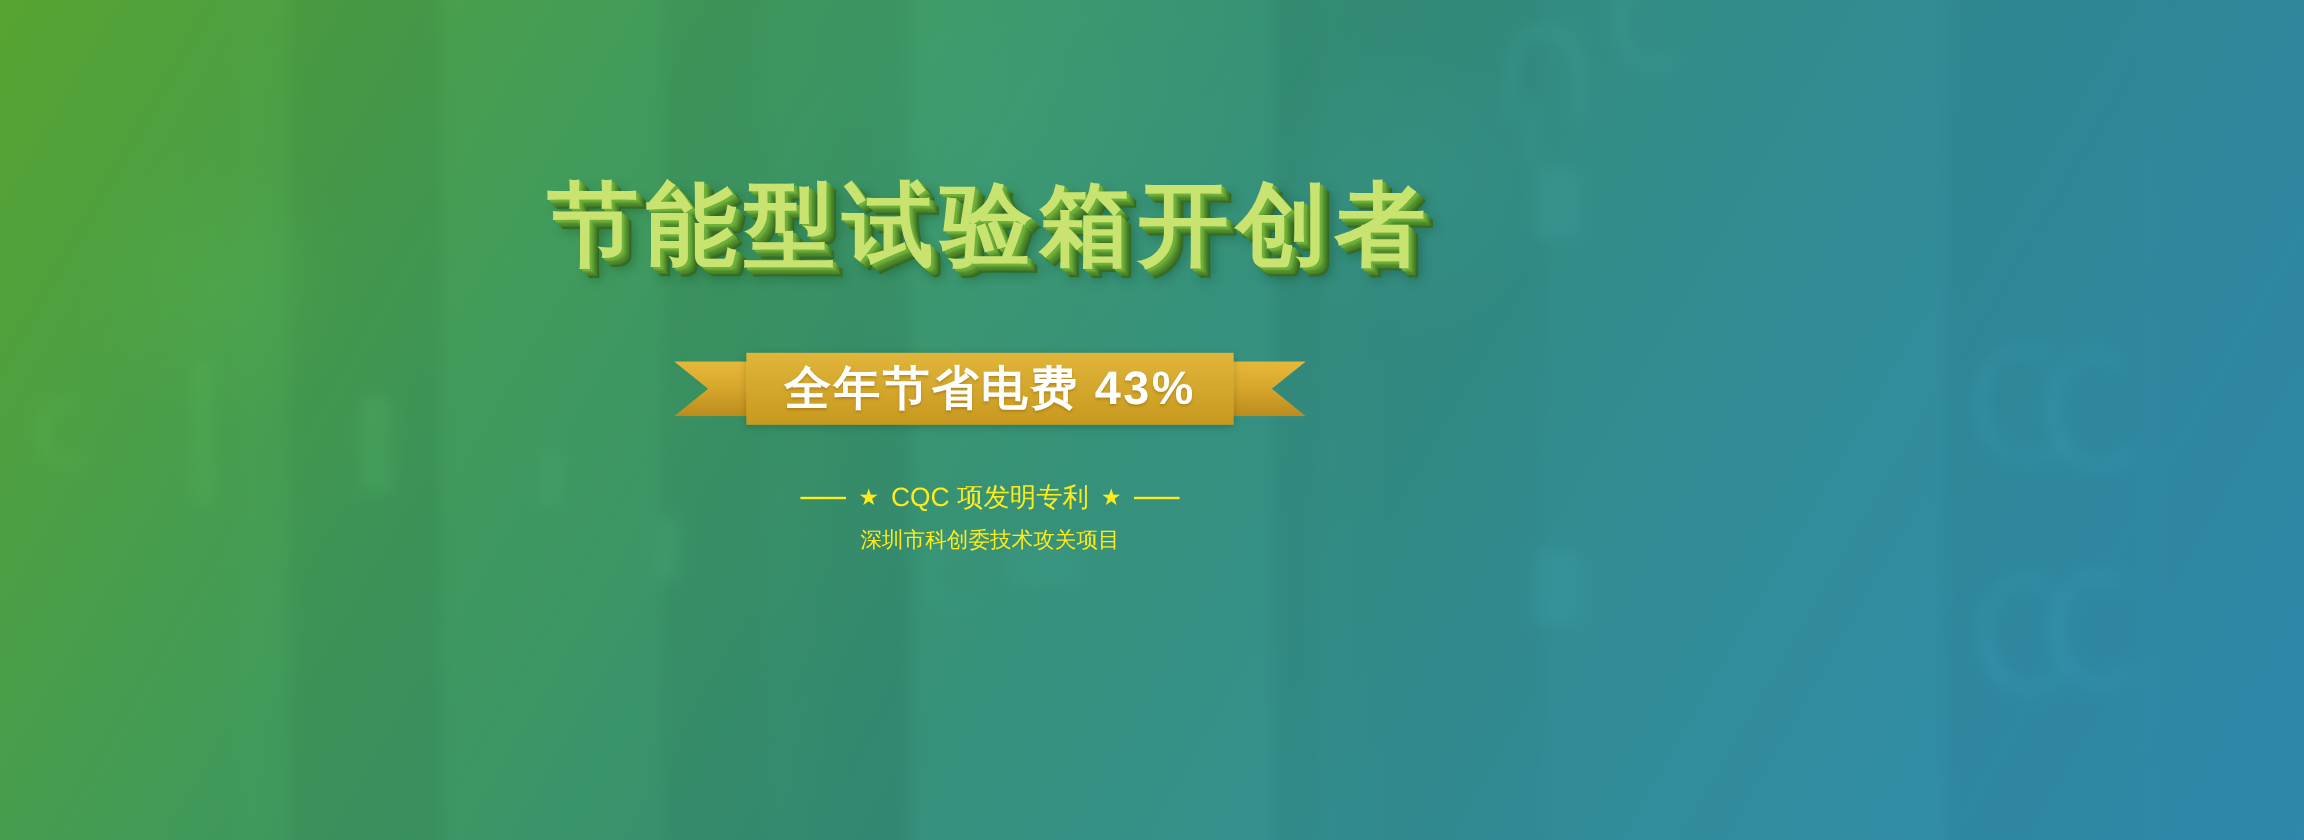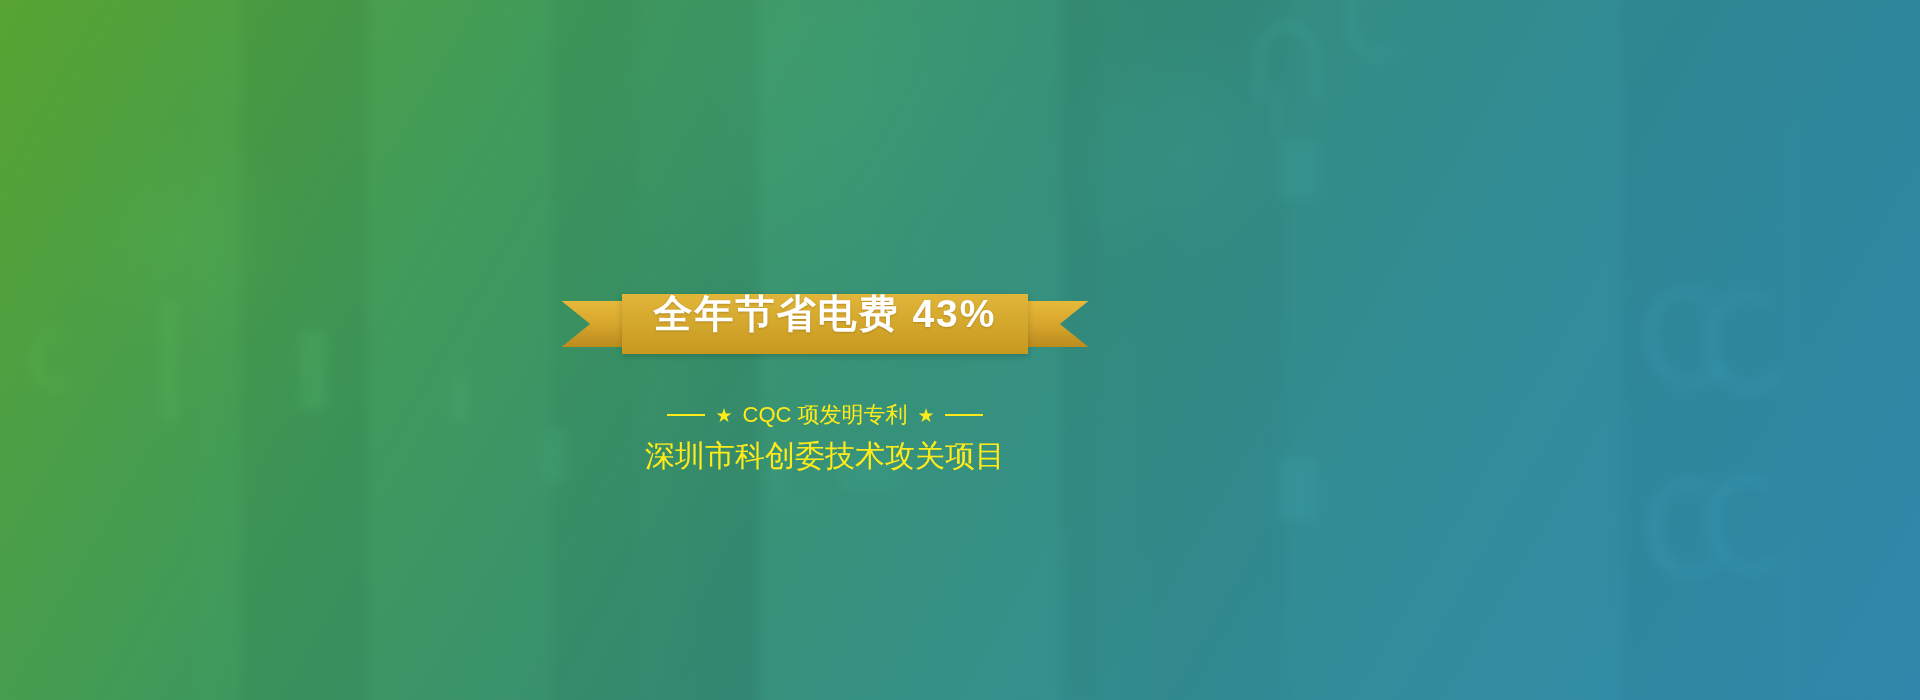--- a/index.html
+++ b/index.html
@@ -146,21 +146,21 @@
     background: linear-gradient(180deg, #e6b93a 0%, #d9a82e 45%, #bb8c1d 100%);
   }
   .ribbon .tail.left  { left: -60px;  clip-path: polygon(0 0, 100% 0, 100% 100%, 0 100%, 42% 50%); }
   .ribbon .tail.right { right: -60px; clip-path: polygon(0 0, 100% 0, 58% 50%, 100% 100%, 0 100%); }
   .ribbon .body {
     position: relative;
     height: 60px;
     padding: 0 32px;
     background: linear-gradient(180deg, #e0b63a 0%, #d6a92f 40%, #c7991f 100%);
     display: flex;
-    align-items: flex-start;
+    align-items: center;
     justify-content: center;
     box-shadow: 0 2px 6px rgba(0,0,0,0.18);
   }
   .ribbon .body .txt {
     color: #ffffff;
     font-size: 39px;
     font-weight: bold;
     letter-spacing: 2px;
     line-height: 1;
     white-space: nowrap;
@@ -191,21 +191,21 @@
   .creds .rule {
     display: inline-block;
     width: 38px;
     height: 2px;
     background: #ffeb1a;
   }
   .creds .star {
     font-size: 19px;
     line-height: 1;
   }
-  .creds .line.org { font-size: 30px; margin-bottom: 0; }
+  .creds .line.org { font-size: 18px; margin-bottom: 0; }
 </style>
 </head>
 <body>
 
 <div id="banner">
 
   <div class="photo">
     <div class="panel" style="left:-60px;  width:300px; background:#c2cac6;"></div>
     <div class="panel" style="left:240px;  width:130px; background:#aeb8b6;"></div>
     <div class="panel" style="left:370px;  width:180px; background:#c8cfcb;"></div>
@@ -250,20 +250,21 @@
     <div class="softglow" style="left:560px; top:-120px; width:520px; height:420px;"></div>
     <div class="softglow" style="left:1040px; top:20px;  width:260px; height:260px;"></div>
     <div class="softglow" style="left:60px;   top:120px; width:240px; height:240px;"></div>
   </div>
 
   <div class="wash"></div>
   <div class="wash2"></div>
 
   <div class="content">
 
+    <div class="headline">节能型试验箱开创者</div>
 
     <div class="ribbon-wrap">
       <div class="ribbon">
         <span class="tail left"></span>
         <span class="tail right"></span>
         <div class="body">
           <span class="txt">全年节省电费 43%</span>
         </div>
       </div>
     </div>

